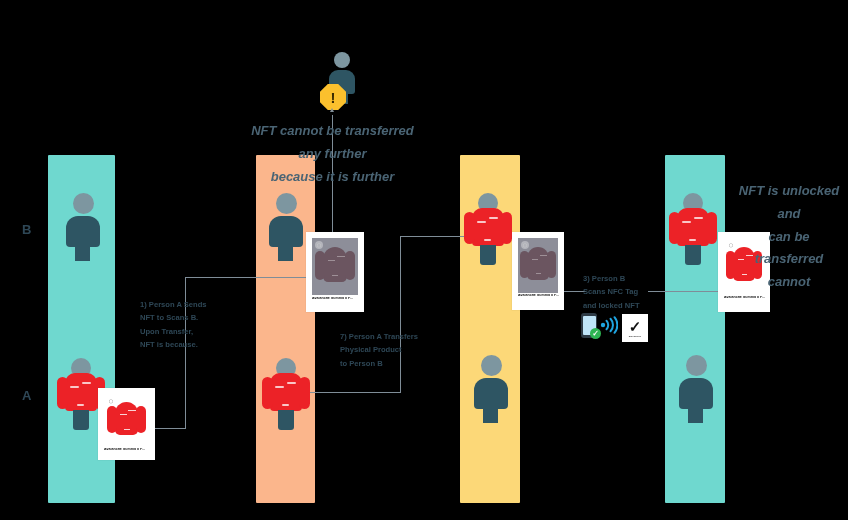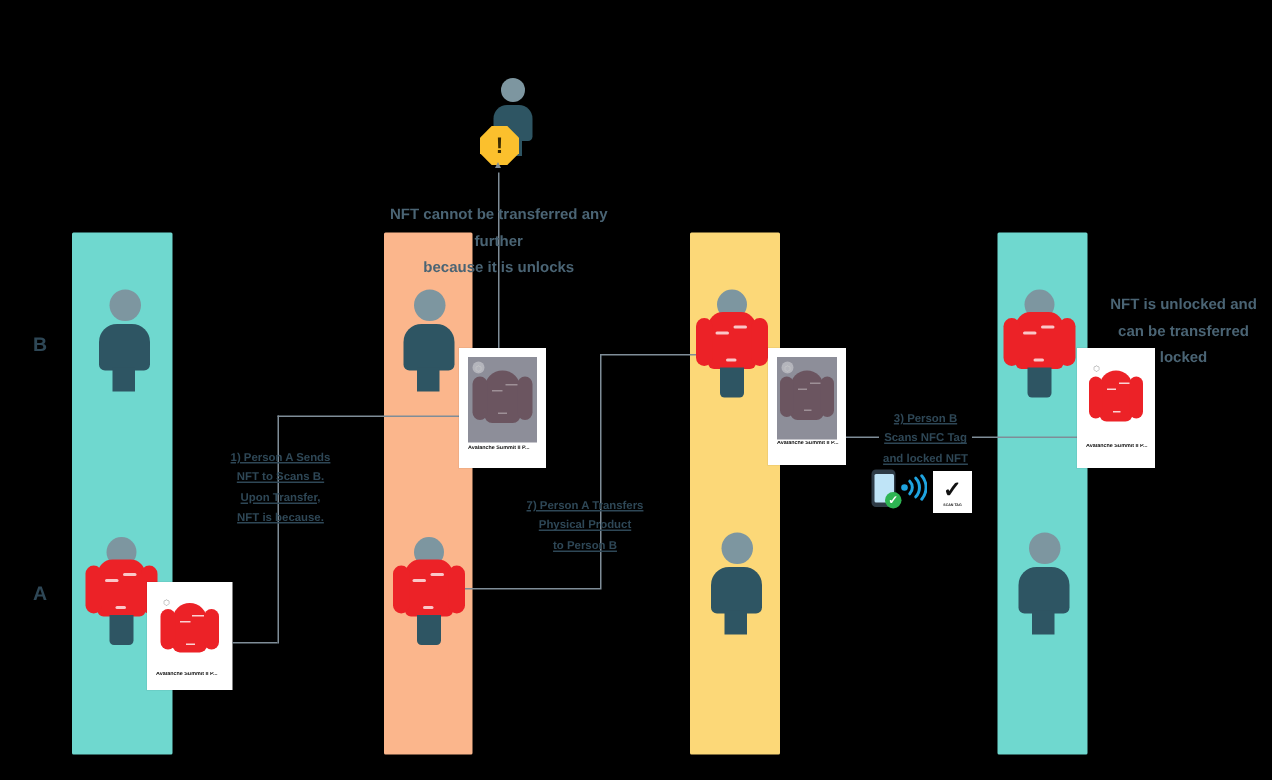--- a/index.html
+++ b/index.html
@@ -34,23 +34,23 @@
   .card.locked .thumb{background:#8d8e99;}
   .card.locked .hoodieimg .t,.card.locked .hoodieimg .sl{background:#6b5560;}
   .card .hoodieimg{position:absolute;left:0;top:0;right:0;bottom:0;}
   .card .hoodieimg .t{position:absolute;background:#ec2227;border-radius:14px 14px 6px 6px;}
   .card .hoodieimg .sl{position:absolute;background:#ec2227;border-radius:7px;}
   .card .hoodieimg .line{position:absolute;background:rgba(255,255,255,.8);height:1px;}
   .card.locked .hoodieimg .line{background:rgba(255,255,255,.35);}
 
   
   .note{position:absolute;color:#2e4756;font-weight:bold;font-size:7.6px;
-        line-height:1.75;text-align:center;text-decoration:underline;}
-  .note-italic{position:absolute;color:#4a6474;font-weight:bold;
-               font-size:10px;line-height:1.75;text-align:center;margin-top:15px;}
+        line-height:1.75;}
+  .note-italic{position:absolute;color:#4a6474;font-style:italic;font-weight:bold;
+               font-size:13px;line-height:1.75;text-align:center;}
 
   
   .ln{position:absolute;background:#7f8d98;}
   .lnv{width:1px;}
   .lnh{height:1px;}
   .arrow{position:absolute;width:0;height:0;}
   .arrow.r{border-top:2.6px solid transparent;border-bottom:2.6px solid transparent;border-left:4px solid #7f8d98;}
   .arrow.u{border-left:2.6px solid transparent;border-right:2.6px solid transparent;border-bottom:4px solid #7f8d98;}
 
   
@@ -90,21 +90,21 @@
   </div>
   <div class="warn" style="left:320px;top:84px;">
     <span>!</span>
   </div>
 
   <div class="ln lnv" style="left:332px;top:115px;height:130px;"></div>
   <div class="arrow u" style="left:330px;top:108px;"></div>
 
   <div class="note-italic" style="left:250px;top:120px;width:165px;">
     <div>NFT cannot be transferred any further</div>
-    <div>because it is unlocks</div>
+    <div>because it is further</div>
   </div>
 
   <div class="person" style="left:64px;top:193px;width:36px;height:68px;">
     <div class="head" style="left:9px;top:0;width:21px;height:21px;background:#7d96a0;"></div>
     <div class="body" style="left:2px;top:23px;width:34px;height:31px;background:#2e5563;border-radius:12px 12px 4px 4px;"></div>
     <div class="legs" style="left:11px;top:52px;width:15px;height:16px;background:#2e5563;"></div>
   </div>
 
   <div class="hoodie" style="left:57px;top:358px;width:48px;height:72px;">
     <div class="hd" style="left:14px;top:0;width:20px;height:20px;"></div>
@@ -283,16 +283,16 @@
   </div>
 
   <div class="person" style="left:677px;top:355px;width:36px;height:68px;">
     <div class="head" style="left:9px;top:0;width:21px;height:21px;background:#7d96a0;"></div>
     <div class="body" style="left:2px;top:23px;width:34px;height:31px;background:#2e5563;border-radius:12px 12px 4px 4px;"></div>
     <div class="legs" style="left:11px;top:52px;width:15px;height:16px;background:#2e5563;"></div>
   </div>
 
   <div class="note-italic" style="left:735px;top:180px;width:108px;">
     <div>NFT is unlocked and</div>
-    <div>can be transferred locked</div>
+    <div>can be transferred cannot</div>
   </div>
 
 </div>
 
 </body></html>

